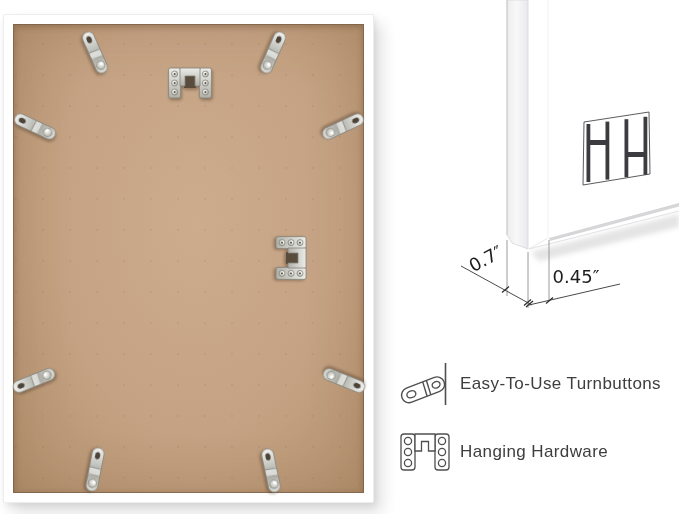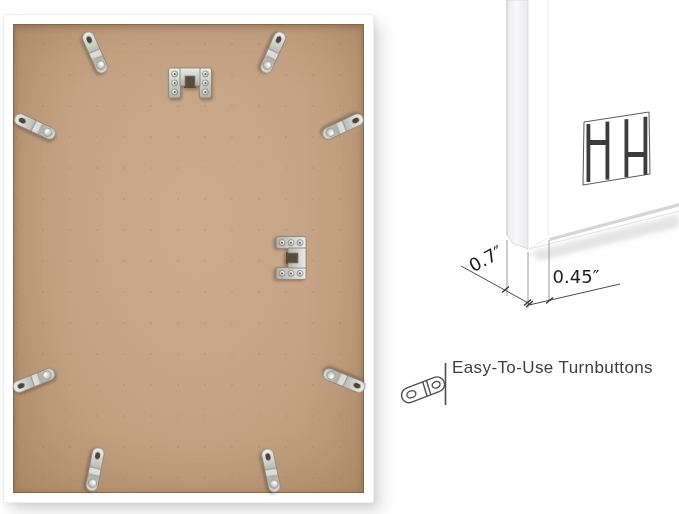--- a/index.html
+++ b/index.html
@@ -20,21 +20,21 @@
       radial-gradient(ellipse at 52% 42%, #cdac8e 0%, #c4a283 55%, #b2906c 100%);
      background-size:23px 29px,31px 23px,19px 27px,27px 31px,37px 33px,100% 100%;
      border:1px solid rgba(105,80,58,.65);
      box-shadow:inset 0 2px 6px rgba(90,60,30,.35), inset 0 0 55px rgba(115,82,48,.20);}
   .tb,.hw{position:absolute;}
   .tb svg,.hw svg{display:block;filter:drop-shadow(1.5px 2px 1.5px rgba(60,40,20,.38));}
 
   
   .corner-svg{position:absolute;left:440px;top:0;}
   .corner-svg text{font-family:"DejaVu Sans","Liberation Sans",sans-serif;font-size:18px;fill:#1d1d1d;}
-  .feature-row{position:absolute;display:flex;align-items:flex-start;gap:0;}
+  .feature-row{position:absolute;display:flex;align-items:center;gap:8px;}
   .feature-label{font-size:17px;color:#3e3e3e;letter-spacing:.4px;white-space:nowrap;}
   .defs-holder{position:absolute;width:0;height:0;overflow:hidden;}
 </style>
 </head>
 <body>
 
 <svg class="defs-holder" aria-hidden="true">
   <defs>
     <linearGradient id="gBtn" x1="0" y1="0" x2="1" y2="0">
       <stop offset="0" stop-color="#f0f0ee"></stop>
@@ -262,14 +262,30 @@
         <rect x="1" y="17" width="45" height="15" rx="7.5"></rect>
         <line x1="26" y1="17" x2="25" y2="32"></line>
         <line x1="30" y1="17" x2="29" y2="32"></line>
         <ellipse cx="11" cy="24.5" rx="4.6" ry="3.4"></ellipse>
         <ellipse cx="37.5" cy="24.5" rx="4" ry="3.2"></ellipse>
       </g>
     </svg>
     <span class="feature-label">Easy-To-Use Turnbuttons</span>
   </div>
 
+  <div class="feature-row" style="left:398px;top:426px;">
+    <svg width="54" height="52" viewBox="0 0 54 52">
+      <g fill="#ffffff" stroke="#4f4f4f" stroke-width="1.3">
+        <rect x="3" y="8" width="14" height="36" rx="3"></rect>
+        <rect x="37" y="8" width="14" height="36" rx="3"></rect>
+        <path d="M17 8 H37 V25 H30.5 V15.5 H23.5 V25 H17 Z"></path>
+        <circle cx="10" cy="15" r="3.6"></circle>
+          <circle cx="10" cy="26" r="3.6"></circle>
+          <circle cx="10" cy="37" r="3.6"></circle>
+        <circle cx="44" cy="15" r="3.6"></circle>
+          <circle cx="44" cy="26" r="3.6"></circle>
+          <circle cx="44" cy="37" r="3.6"></circle>
+      </g>
+    </svg>
+    <span class="feature-label">Hanging Hardware</span>
+  </div>
 
 </div>
 
 </body></html>

